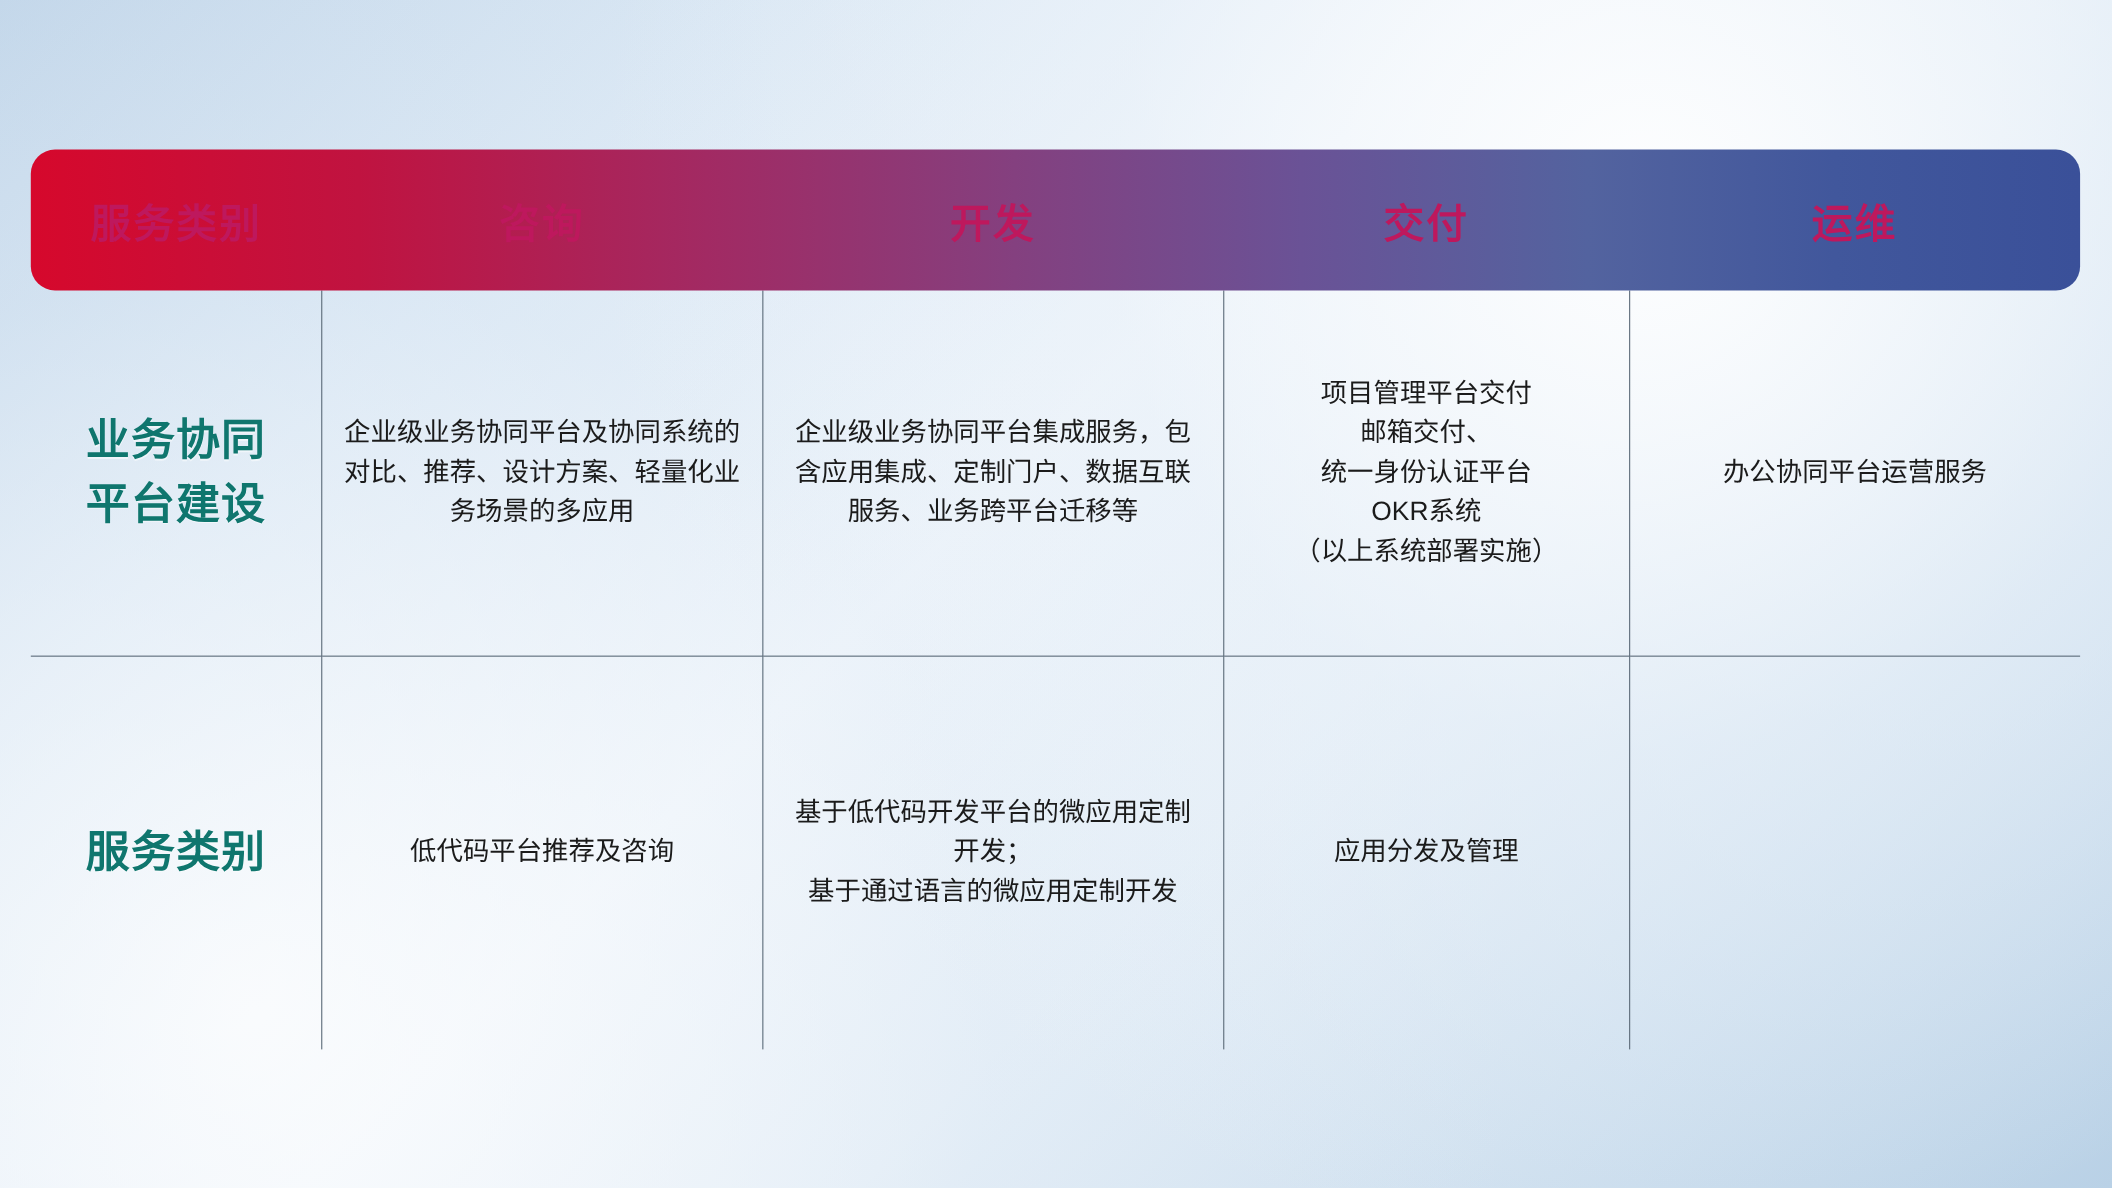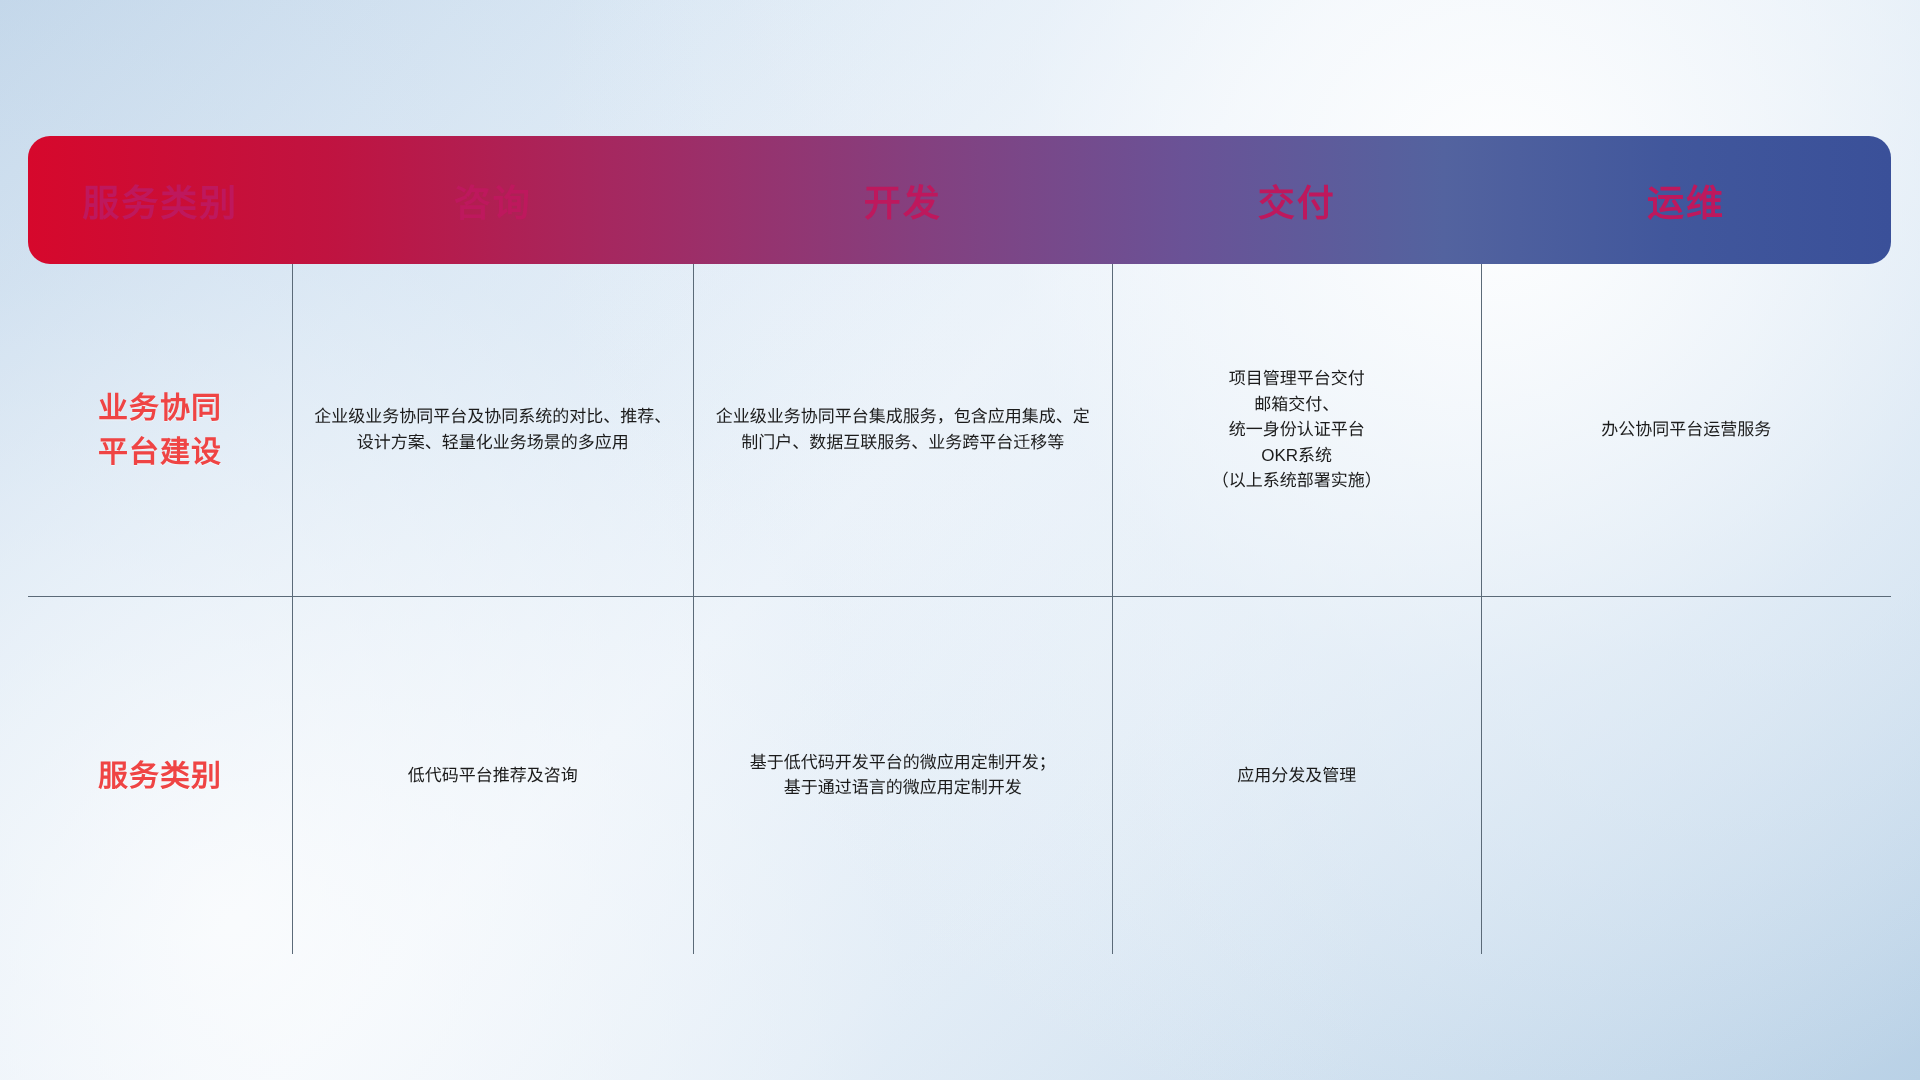--- a/index.html
+++ b/index.html
@@ -64,34 +64,34 @@
     background: linear-gradient(90deg, #d6082c 0%, #c01340 16%, #a22a63 33%, #84407f 48%, #6a5296 62%, #53639f 76%, #41579c 88%, #3a5099 100%);
     z-index: 1;
   }
 
   
   tbody td {
     border: 1px solid #5b6a78;
     vertical-align: middle;
     text-align: center;
     color: #1b1b1b;
-    font-size: 17px;
+    font-size: 24px;
     line-height: 1.5;
     padding: 14px 18px;
     background: transparent;
   }
   tbody tr.row-1 { height: 238px; }
   tbody tr.row-2 { height: 196px; }
   tbody tr.row-3 { height: 256px; }
 
   tbody td.cat {
     border-left: none;
-    color: #ef4444;
+    color: #0f766e;
     font-weight: bold;
-    font-size: 30px;
+    font-size: 40px;
     letter-spacing: 1px;
     line-height: 1.45;
     text-shadow: 0 1px 0 rgba(255,255,255,0.5);
   }
   tbody td.last {
     border-right: none;
   }
   tbody tr.row-3 td {
     border-bottom: none;
   }

